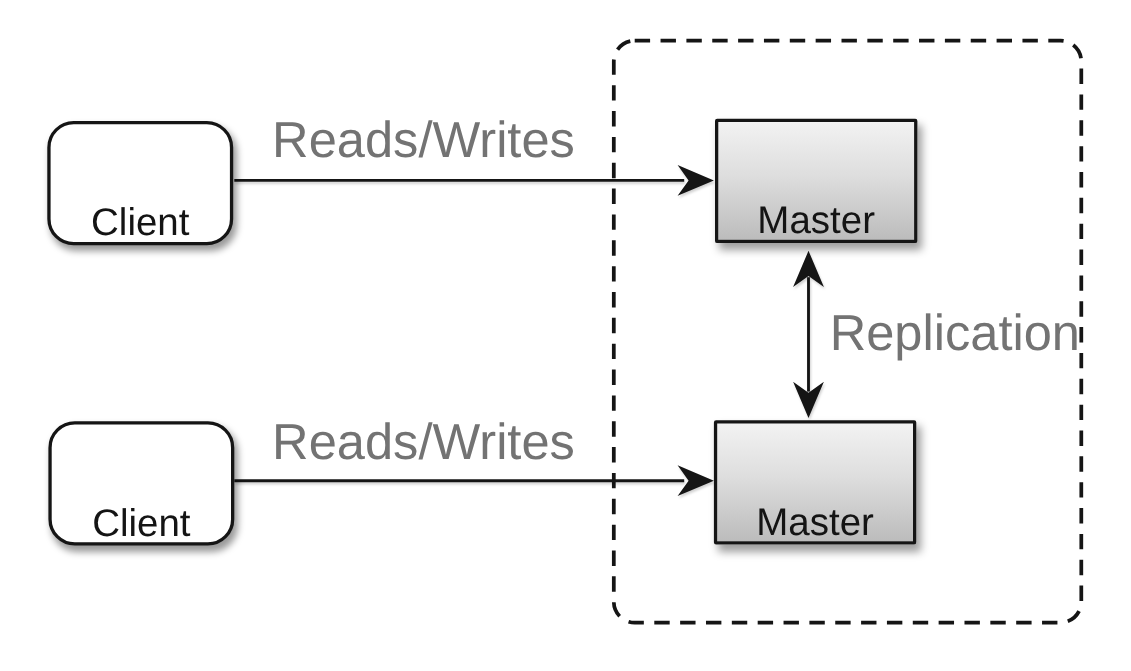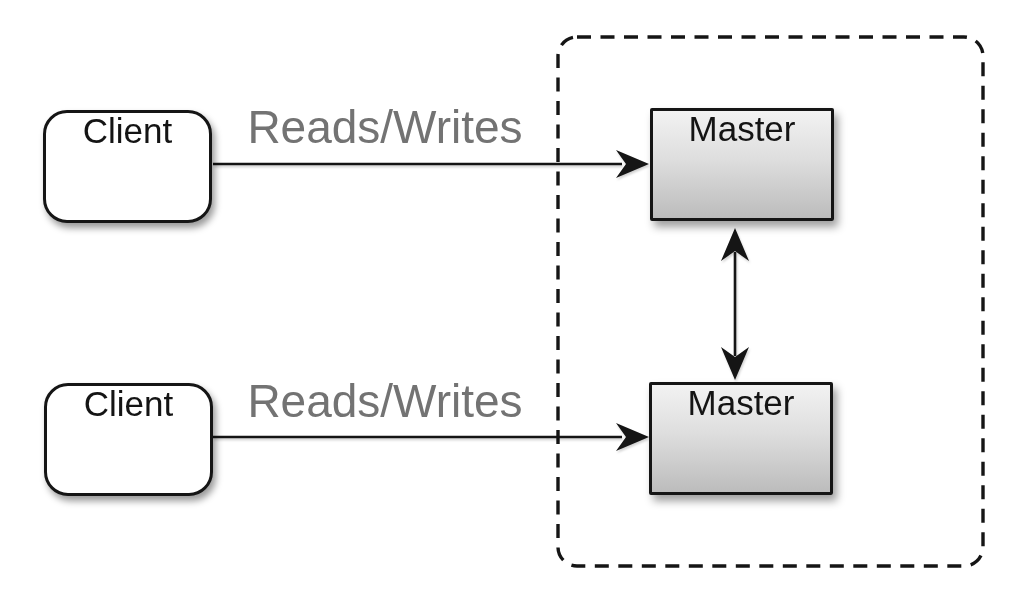--- a/index.html
+++ b/index.html
@@ -19,21 +19,21 @@
     position: absolute;
     left: 0;
     top: 0;
     width: 1028px;
     height: 610px;
     pointer-events: none;
   }
   .node {
     position: absolute;
     display: flex;
-    align-items: flex-start;
+    align-items: flex-end;
     justify-content: center;
     color: #141414;
     font-size: 35px;
     line-height: 1;
     box-sizing: border-box;
   }
   .client-node {
     width: 169px;
     height: 113px;
     background: #ffffff;
@@ -120,14 +120,15 @@
   </div>
 
   <div class="node master-node master-bottom">
     <span>Master</span>
   </div>
 
   <div class="edge-label label-rw-top">Reads/Writes</div>
 
   <div class="edge-label label-rw-bottom">Reads/Writes</div>
 
+  <div class="edge-label label-replication">Replication</div>
 
 </div>
 
 </body></html>

